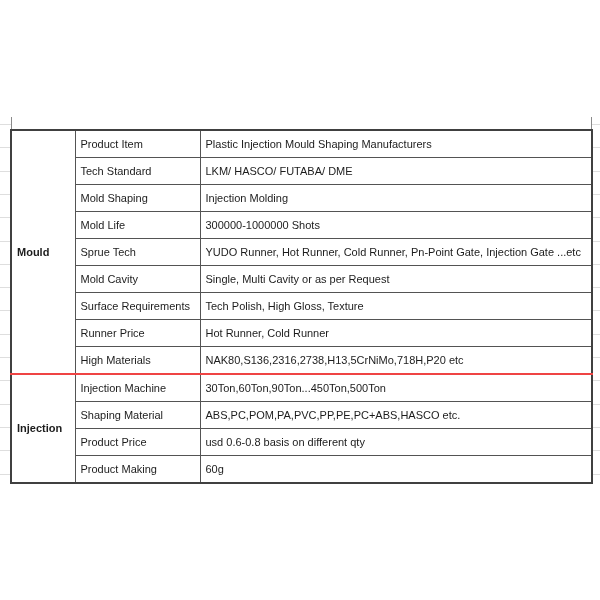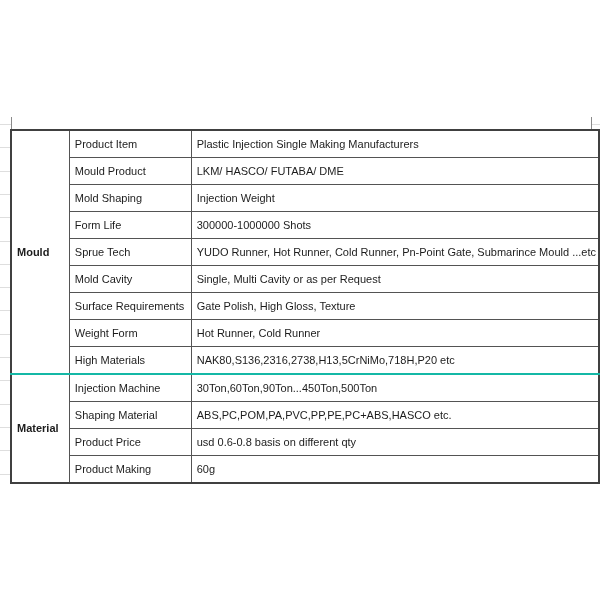--- a/index.html
+++ b/index.html
@@ -52,21 +52,21 @@
     padding: 0 2px 0 5px;
     vertical-align: middle;
     white-space: nowrap;
     overflow: hidden;
   }
   td.group {
     font-weight: bold;
     padding-left: 2px;
     border-right: 1px solid #545454;
   }
-  tr.group-start td { border-top: 2px solid #14b8a6; }
+  tr.group-start td { border-top: 2px solid #ef4444; }
   col.c-group { width: 64px; }
   col.c-prop  { width: 125px; }
   col.c-val   { width: 392px; }
 </style>
 </head>
 <body>
 
 <div class="page">
 
   <div class="grid-strip left"></div>
@@ -77,56 +77,56 @@
   <table class="spec">
     <colgroup>
         <col class="c-group">
         <col class="c-prop">
         <col class="c-val">
       </colgroup>
     <tbody>
       <tr>
         <td class="group" rowspan="9">Mould</td>
         <td class="prop">Product Item</td>
-        <td class="val">Plastic Injection Single Making Manufacturers</td>
+        <td class="val">Plastic Injection Mould Shaping Manufacturers</td>
       </tr>
       <tr>
-        <td class="prop">Mould Product</td>
+        <td class="prop">Tech Standard</td>
         <td class="val">LKM/ HASCO/ FUTABA/ DME</td>
       </tr>
       <tr>
         <td class="prop">Mold Shaping</td>
-        <td class="val">Injection Weight</td>
+        <td class="val">Injection Molding</td>
       </tr>
       <tr>
-        <td class="prop">Form Life</td>
+        <td class="prop">Mold Life</td>
         <td class="val">300000-1000000 Shots</td>
       </tr>
       <tr>
         <td class="prop">Sprue Tech</td>
-        <td class="val">YUDO Runner, Hot Runner, Cold Runner, Pn-Point Gate, Submarince Mould ...etc</td>
+        <td class="val">YUDO Runner, Hot Runner, Cold Runner, Pn-Point Gate, Injection Gate ...etc</td>
       </tr>
       <tr>
         <td class="prop">Mold Cavity</td>
         <td class="val">Single, Multi Cavity or as per Request</td>
       </tr>
       <tr>
         <td class="prop">Surface Requirements</td>
-        <td class="val">Gate Polish, High Gloss, Texture</td>
+        <td class="val">Tech Polish, High Gloss, Texture</td>
       </tr>
       <tr>
-        <td class="prop">Weight Form</td>
+        <td class="prop">Runner Price</td>
         <td class="val">Hot Runner, Cold Runner</td>
       </tr>
       <tr>
         <td class="prop">High Materials</td>
         <td class="val">NAK80,S136,2316,2738,H13,5CrNiMo,718H,P20 etc</td>
       </tr>
       <tr class="group-start">
-        <td class="group" rowspan="4">Material</td>
+        <td class="group" rowspan="4">Injection</td>
         <td class="prop">Injection Machine</td>
         <td class="val">30Ton,60Ton,90Ton...450Ton,500Ton</td>
       </tr>
       <tr>
         <td class="prop">Shaping Material</td>
         <td class="val">ABS,PC,POM,PA,PVC,PP,PE,PC+ABS,HASCO etc.</td>
       </tr>
       <tr>
         <td class="prop">Product Price</td>
         <td class="val">usd 0.6-0.8 basis on different qty</td>

